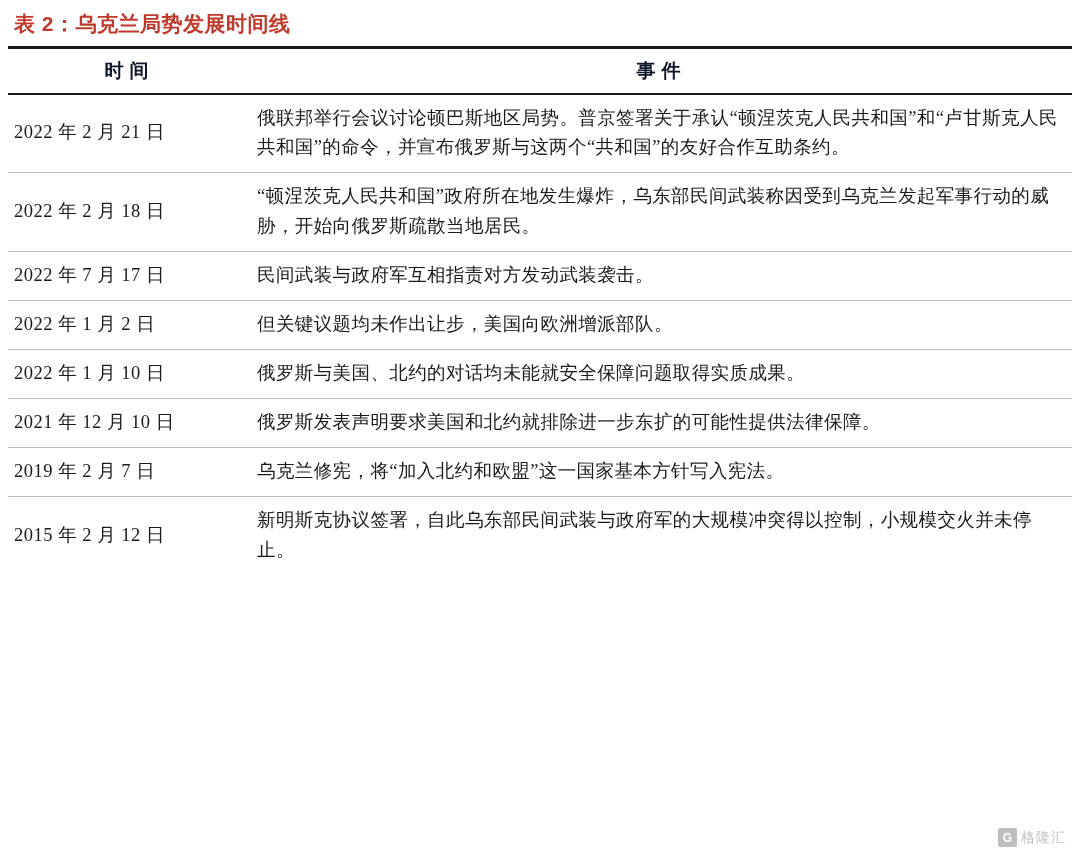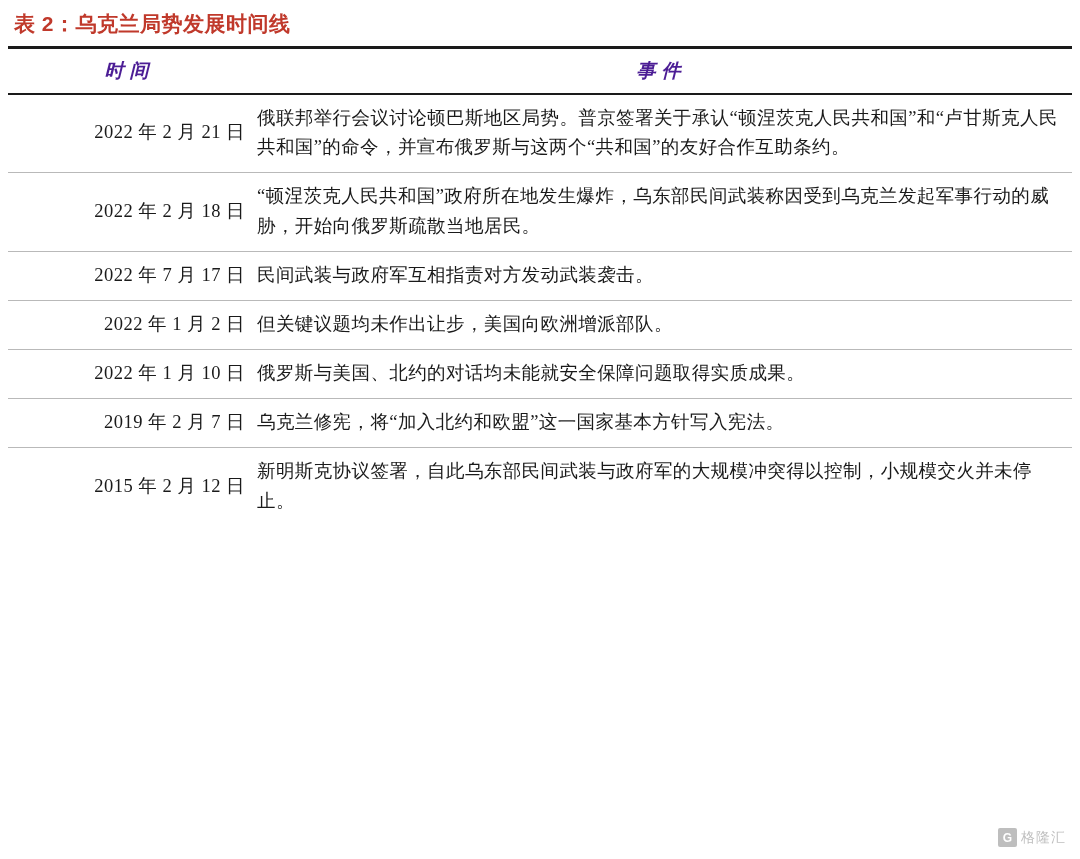--- a/index.html
+++ b/index.html
@@ -45,36 +45,35 @@
     border-collapse: collapse;
     table-layout: fixed;
   }
   table.timeline th {
     font-family: "Liberation Serif", "DejaVu Serif", serif;
     font-weight: bold;
     font-size: 19px;
     padding: 9px 0 9px 0;
     text-align: center;
     letter-spacing: 6px;
-    color: #4c1d95;
-    font-style: italic;
+    color: #0f172a;
   }
   table.timeline td {
     font-size: 18.5px;
     line-height: 1.62;
     padding: 9px 6px 9px 6px;
     border-bottom: 1px solid #b9b9b9;
     vertical-align: middle;
     color: #1a1a1a;
   }
   table.timeline tr:last-child td {
     border-bottom: none;
   }
   td.date-cell {
-    text-align: right;
+    text-align: left;
     white-space: nowrap;
     letter-spacing: 0.5px;
   }
   td.event-cell {
     text-align: left;
     padding-left: 10px;
     padding-right: 14px;
     letter-spacing: 0.4px;
   }
   col.c-date { width: 243px; }
@@ -154,20 +153,24 @@
       </tr>
       <tr>
         <td class="date-cell">2022 年 1 月 2 日</td>
         <td class="event-cell">但关键议题均未作出让步，美国向欧洲增派部队。</td>
       </tr>
       <tr>
         <td class="date-cell">2022 年 1 月 10 日</td>
         <td class="event-cell">俄罗斯与美国、北约的对话均未能就安全保障问题取得实质成果。</td>
       </tr>
       <tr>
+        <td class="date-cell">2021 年 12 月 10 日</td>
+        <td class="event-cell">俄罗斯发表声明要求美国和北约就排除进一步东扩的可能性提供法律保障。</td>
+      </tr>
+      <tr>
         <td class="date-cell">2019 年 2 月 7 日</td>
         <td class="event-cell">乌克兰修宪，将“加入北约和欧盟”这一国家基本方针写入宪法。</td>
       </tr>
       <tr>
         <td class="date-cell">2015 年 2 月 12 日</td>
         <td class="event-cell">新明斯克协议签署，自此乌东部民间武装与政府军的大规模冲突得以控制，小规模交火并未停止。</td>
       </tr>
     </tbody>
   </table>
 

